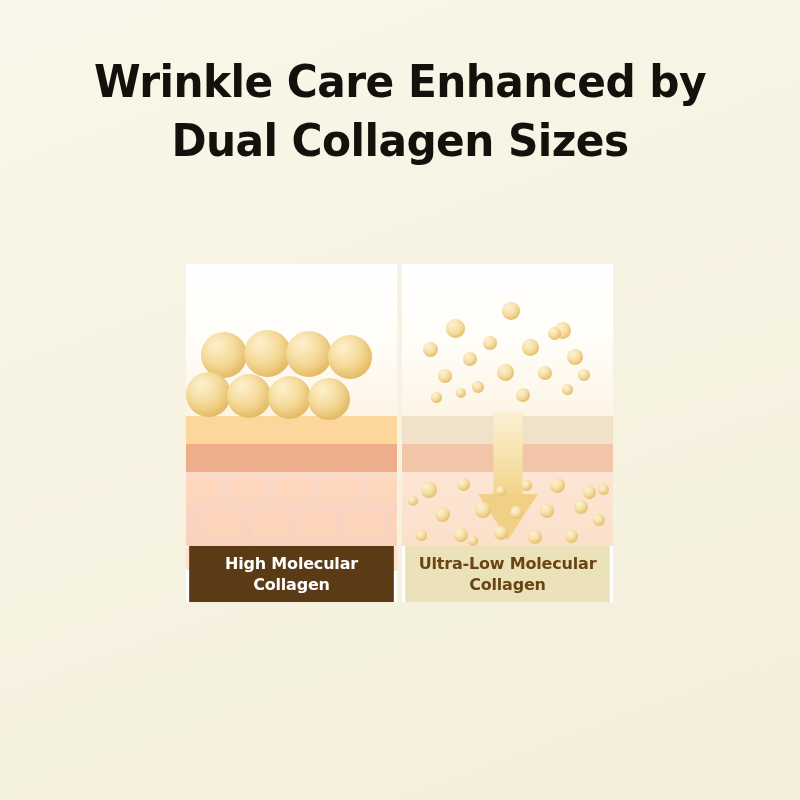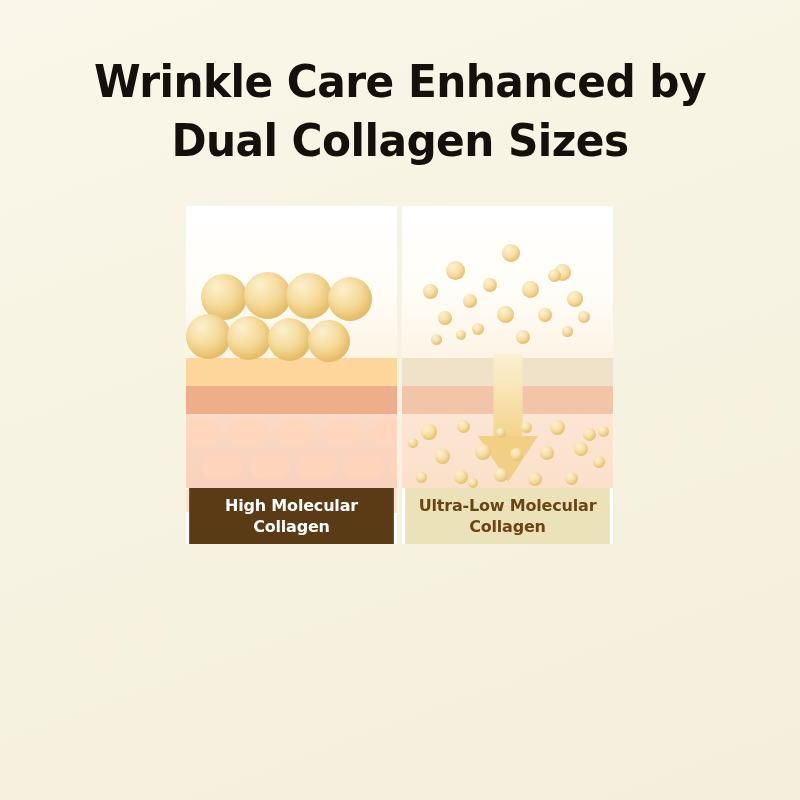--- a/index.html
+++ b/index.html
@@ -43,20 +43,21 @@
 
   
   .figure {
     position: absolute;
     left: 186px;
     top: 206px;
     width: 428px;
     height: 396px;
     display: flex;
     gap: 5px;
+    align-items: flex-end;
   }
 
   .panel {
     position: relative;
     width: 211px;
     height: 338px;
     overflow: hidden;
     background: #ffffff;
   }
 

